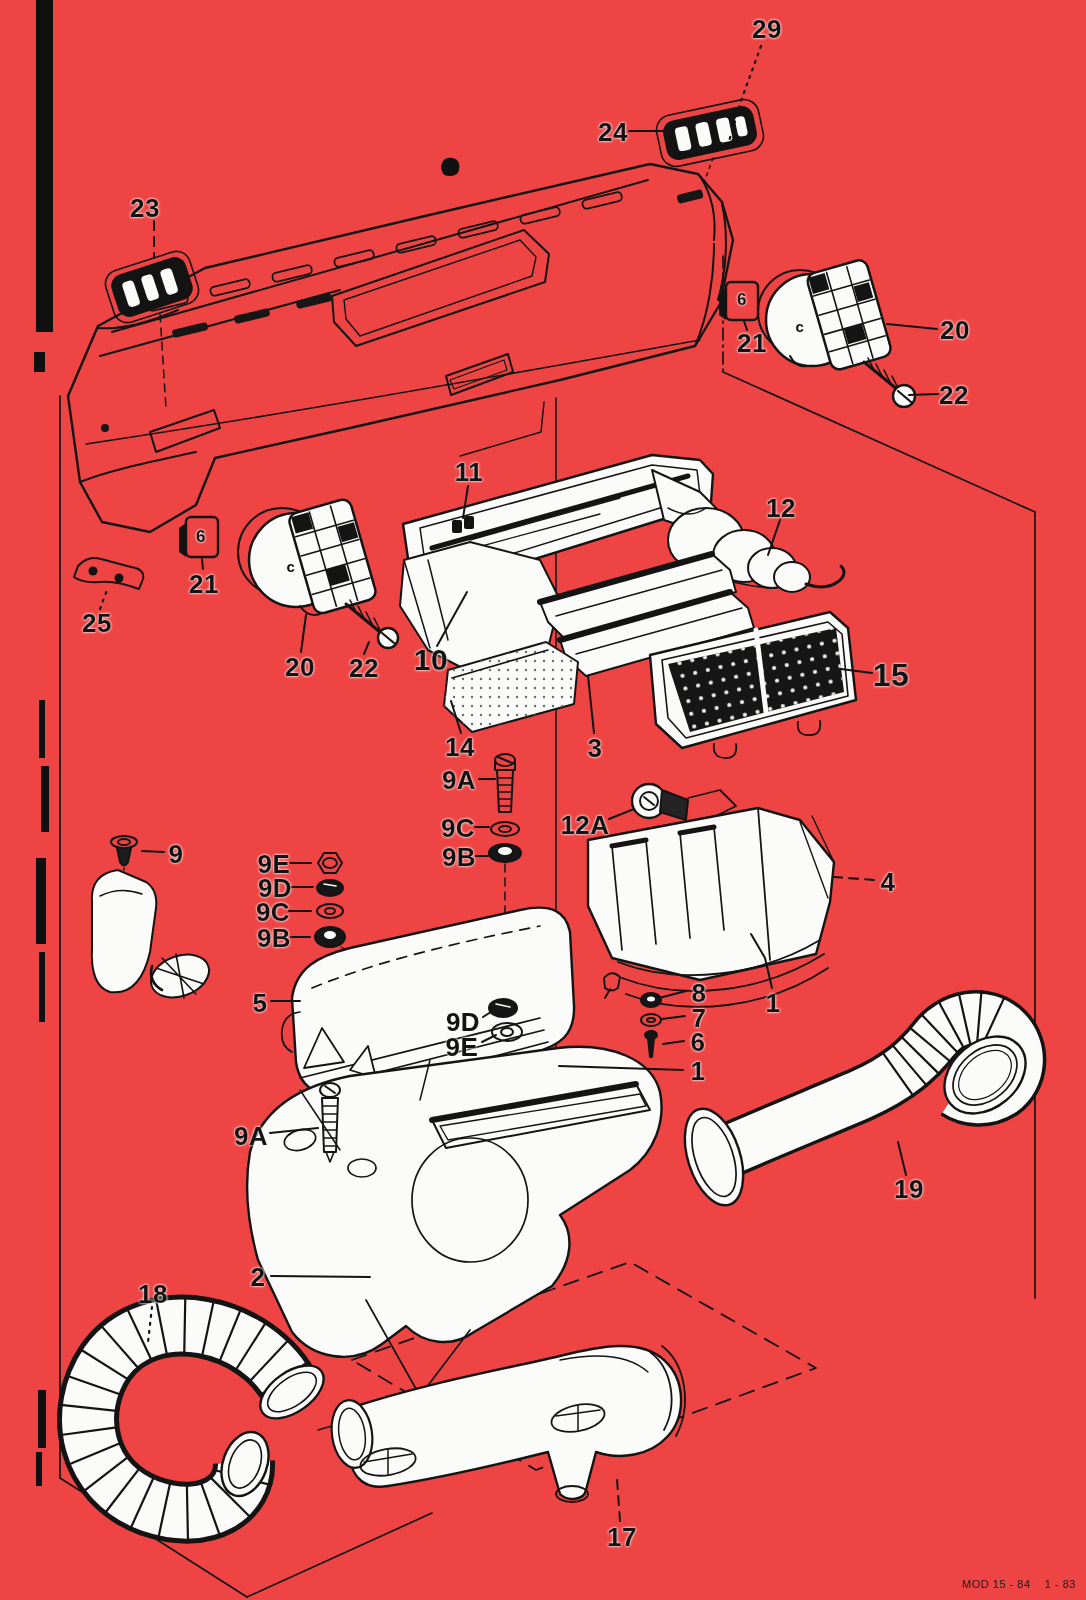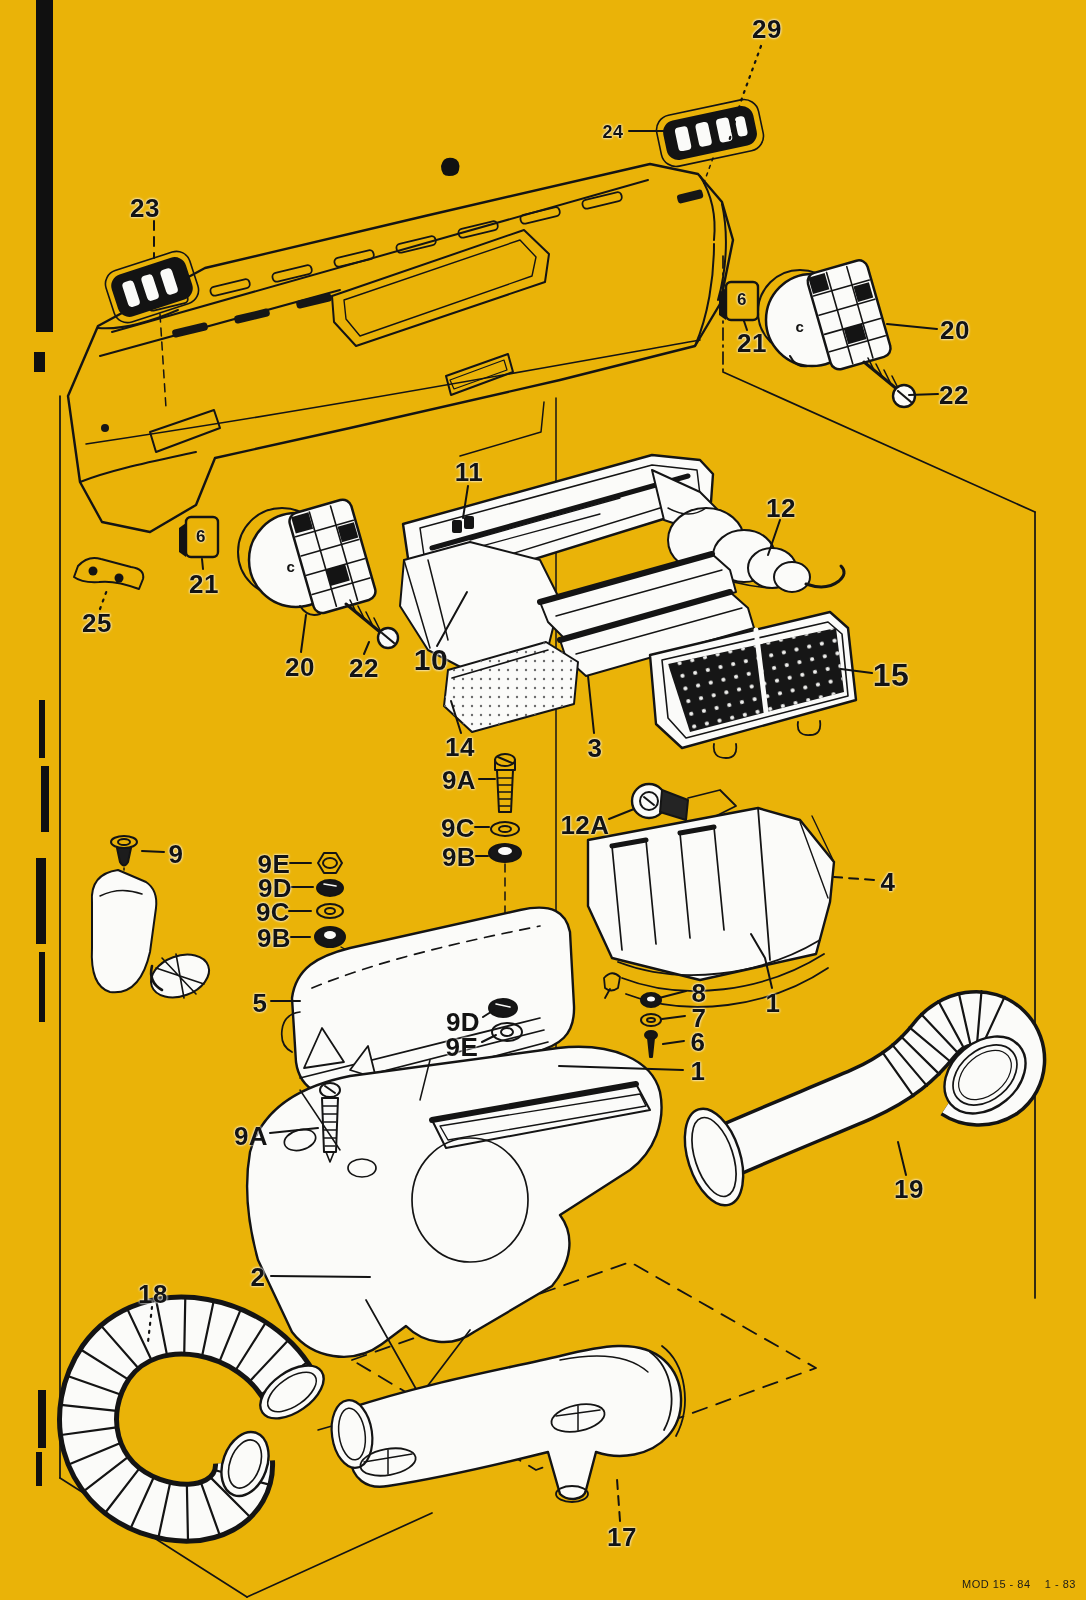--- a/index.html
+++ b/index.html
@@ -1,18 +1,18 @@
 <!DOCTYPE html>
 <html><head>
 <meta charset="utf-8">
 <style>
   html,body{margin:0;padding:0;background:#e8e8e6;}
   .page{
     position:relative;width:1086px;height:1600px;margin:0 auto;
-    background:#eab308;overflow:hidden;
+    background:#ef4444;overflow:hidden;
     font-family:"Liberation Sans","DejaVu Sans",sans-serif;color:#141414;
   }
   svg.art{position:absolute;left:0;top:0;width:1086px;height:1600px;}
   .part-label{
     position:absolute;transform:translate(-50%,-50%);
     font-weight:700;color:#131313;letter-spacing:.5px;white-space:nowrap;
     text-shadow:0 0 2px #fbfbf9,0 0 3px #fbfbf9;
   }
   .page-number{
     position:absolute;left:992px;top:138px;transform:translate(-50%,-50%);
@@ -423,21 +423,21 @@
         <polyline points="270,1133 318,1128" class="ld-solid"></polyline>
         <polyline points="271,1276 370,1277" class="ld-solid"></polyline>
         <polyline points="906,1175 898,1142" class="ld-solid"></polyline>
         <polyline points="152,1307 148,1342" class="ld-dotted"></polyline>
         <polyline points="620,1521 617,1479" class="ld-dashed"></polyline>
       </g>
 </svg>
 
 <div id="labels">
       <div class="part-label" style="left: 767px; top: 29px; font-size: 26px;">29</div>
-      <div class="part-label" style="left: 613px; top: 132px; font-size: 18px;">24</div>
+      <div class="part-label" style="left: 613px; top: 132px; font-size: 26px;">24</div>
       <div class="part-label" style="left: 145px; top: 208px; font-size: 26px;">23</div>
       <div class="part-label" style="left: 752px; top: 343px; font-size: 26px;">21</div>
       <div class="part-label" style="left: 955px; top: 330px; font-size: 26px;">20</div>
       <div class="part-label" style="left: 954px; top: 395px; font-size: 26px;">22</div>
       <div class="part-label" style="left: 469px; top: 472px; font-size: 26px;">11</div>
       <div class="part-label" style="left: 781px; top: 508px; font-size: 26px;">12</div>
       <div class="part-label" style="left: 431px; top: 660px; font-size: 30px;">10</div>
       <div class="part-label" style="left: 204px; top: 584px; font-size: 26px;">21</div>
       <div class="part-label" style="left: 97px; top: 623px; font-size: 26px;">25</div>
       <div class="part-label" style="left: 300px; top: 667px; font-size: 26px;">20</div>

